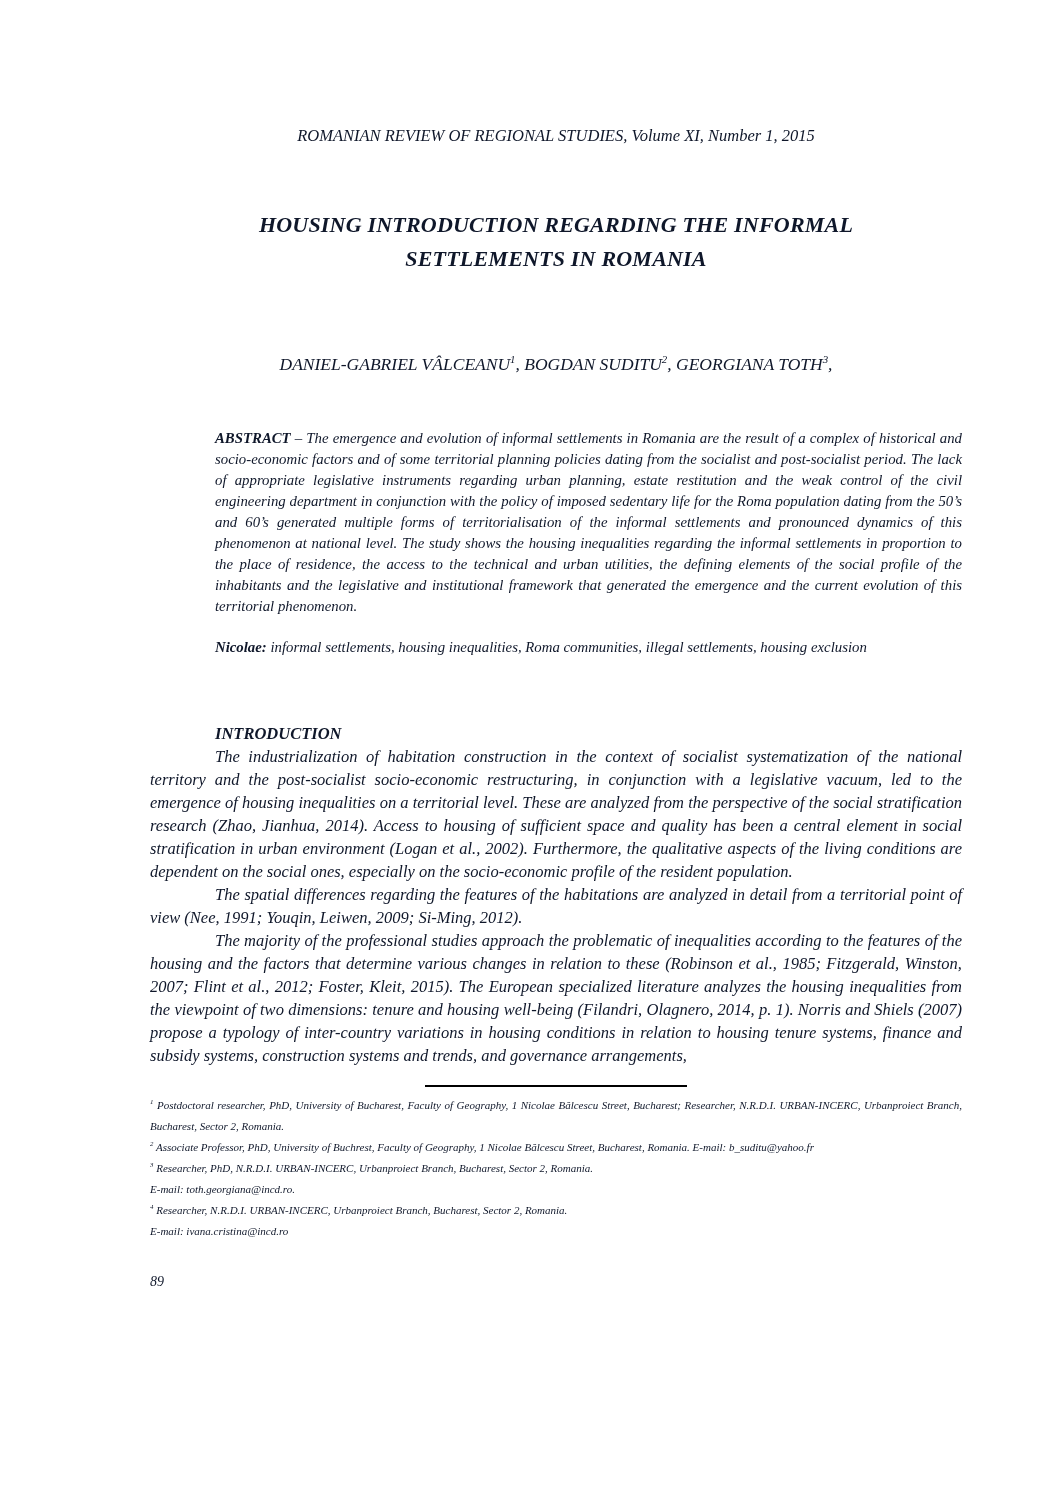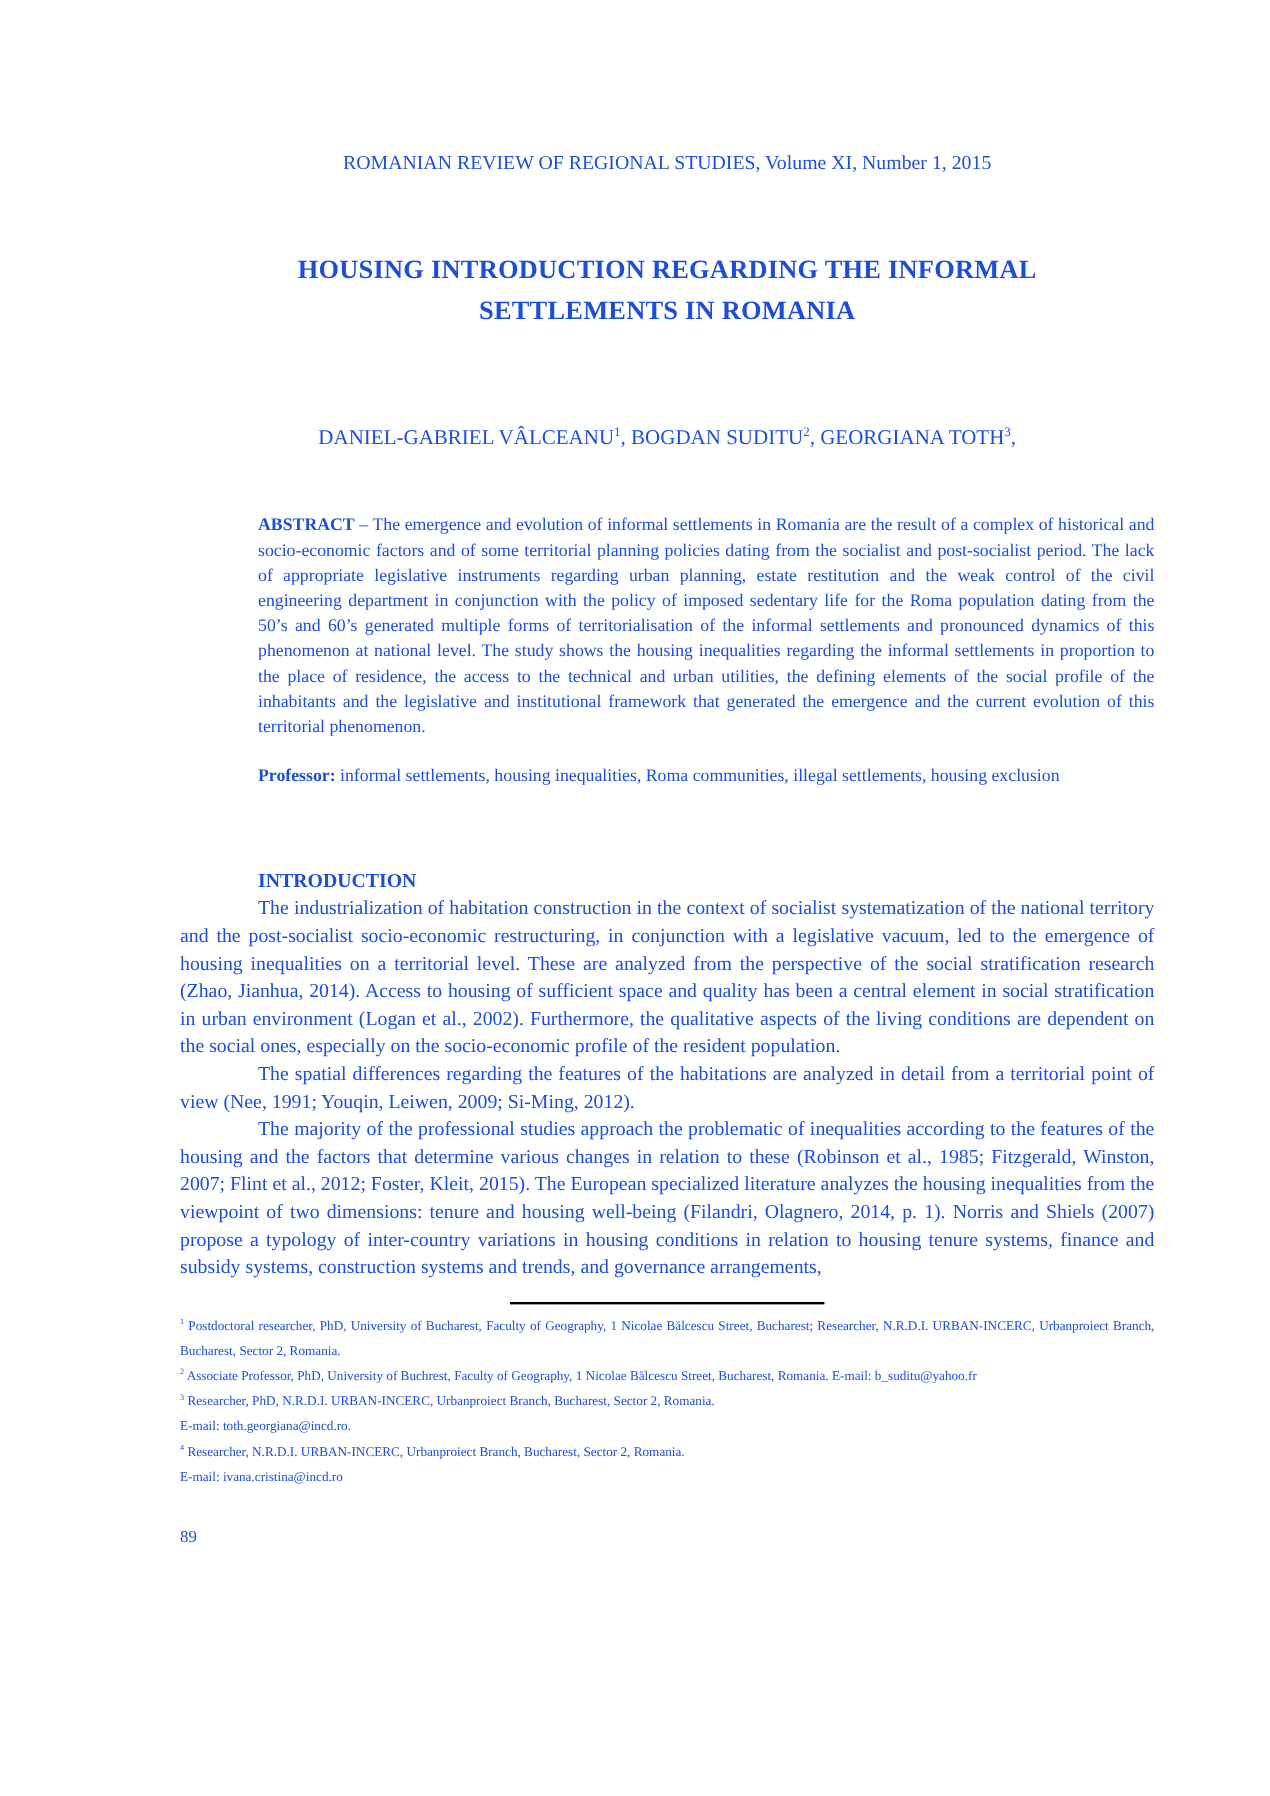--- a/index.html
+++ b/index.html
@@ -1,25 +1,26 @@
 <!DOCTYPE html>
 <html><head>
 <meta charset="utf-8">
 <style>
   html, body { margin: 0; padding: 0; background: #ffffff; }
   .page {
     width: 1058px;
     height: 1497px;
     background: #ffffff;
-    color: #1d4ed8;
+    color: #0f172a;
     font-family: "Liberation Serif", serif;
     box-sizing: border-box;
     padding: 126px 96px 0 150px;
     overflow: hidden;
     position: relative;
+    font-style: italic;
   }
   .journal-header {
     text-align: center;
     font-size: 16.5px;
     line-height: 20px;
     white-space: nowrap;
   }
   .title {
     margin: 62px 0 0 0;
     text-align: center;
@@ -96,21 +97,21 @@
 
   <div class="authors" id="authors">
       <div>DANIEL-GABRIEL VÂLCEANU<sup>1</sup>, BOGDAN SUDITU<sup>2</sup>, GEORGIANA TOTH<sup>3</sup>,</div>
     </div>
 
   <div class="abstract">
     <span class="b">ABSTRACT</span><span> – The emergence and evolution of informal settlements in Romania are the result of a complex of historical and socio-economic factors and of some territorial planning policies dating from the socialist and post-socialist period. The lack of appropriate legislative instruments regarding urban planning, estate restitution and the weak control of the civil engineering department in conjunction with the policy of imposed sedentary life for the Roma population dating from the 50’s and 60’s generated multiple forms of territorialisation of the informal settlements and pronounced dynamics of this phenomenon at national level. The study shows the housing inequalities regarding the informal settlements in proportion to the place of residence, the access to the technical and urban utilities, the defining elements of the social profile of the inhabitants and the legislative and institutional framework that generated the emergence and the current evolution of this territorial phenomenon.</span>
   </div>
 
   <div class="abstract keywords">
-    <span class="b">Professor:</span><span> informal settlements, housing inequalities, Roma communities, illegal settlements, housing exclusion</span>
+    <span class="b">Nicolae:</span><span> informal settlements, housing inequalities, Roma communities, illegal settlements, housing exclusion</span>
   </div>
 
   <div>
     <div class="section-heading">INTRODUCTION</div>
     <div id="paragraphs">
         <p class="body-para">The industrialization of habitation construction in the context of socialist systematization of the national territory and the post-socialist socio-economic restructuring, in conjunction with a legislative vacuum, led to the emergence of housing inequalities on a territorial level. These are analyzed from the perspective of the social stratification research (Zhao, Jianhua, 2014). Access to housing of sufficient space and quality has been a central element in social stratification in urban environment (Logan et al., 2002). Furthermore, the qualitative aspects of the living conditions are dependent on the social ones, especially on the socio-economic profile of the resident population.</p>
         <p class="body-para">The spatial differences regarding the features of the habitations are analyzed in detail from a territorial point of view (Nee, 1991; Youqin, Leiwen, 2009; Si-Ming, 2012).</p>
         <p class="body-para">The majority of the professional studies approach the problematic of inequalities according to the features of the housing and the factors that determine various changes in relation to these (Robinson et al., 1985; Fitzgerald, Winston, 2007; Flint et al., 2012; Foster, Kleit, 2015). The European specialized literature analyzes the housing inequalities from the viewpoint of two dimensions: tenure and housing well-being (Filandri, Olagnero, 2014, p. 1). Norris and Shiels (2007) propose a typology of inter-country variations in housing conditions in relation to housing tenure systems, finance and subsidy systems, construction systems and trends, and governance arrangements,</p>
       </div>
   </div>

